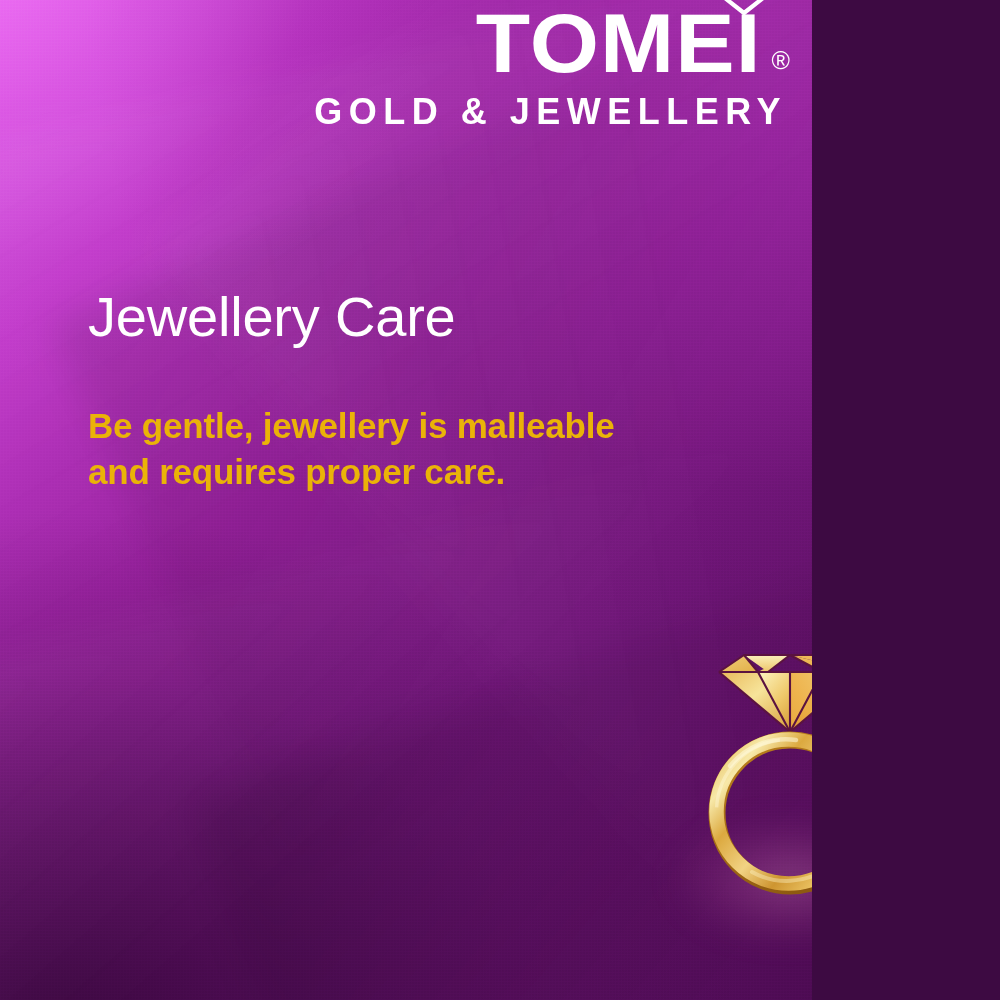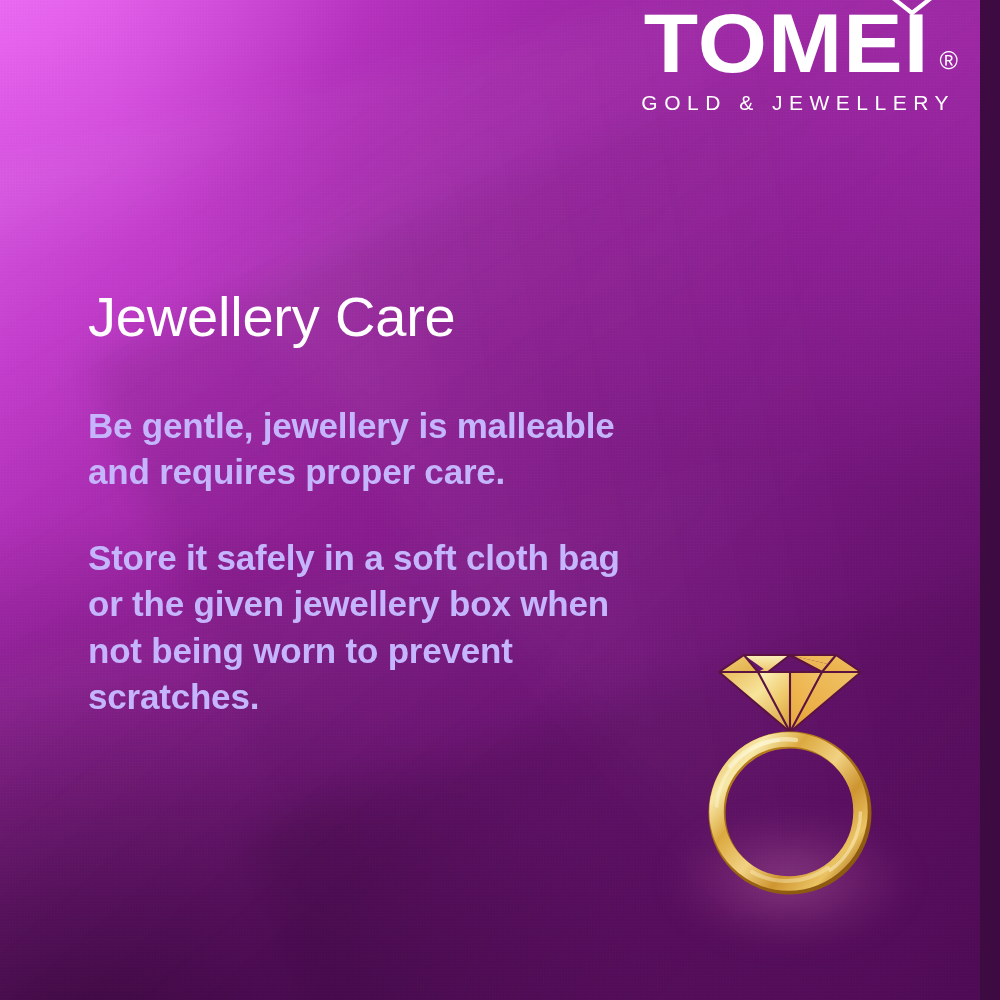--- a/index.html
+++ b/index.html
@@ -2,26 +2,25 @@
 <html><head>
 <meta charset="utf-8">
 <style>
   html, body {
     margin: 0;
     padding: 0;
     background: #3d0a42;
   }
   #canvas {
     position: relative;
-    width: 948px;
+    width: 812px;
     height: 1000px;
     overflow: hidden;
     font-family: "Liberation Sans", sans-serif;
     background: #8a2390;
-    padding-left: 32px;
   }
 
   
   .bg-base {
     position: absolute;
     inset: 0;
     background:
       linear-gradient(135deg,
         #e05ae8 0%,
         #d14ddb 9%,
@@ -150,22 +149,22 @@
   .logo-gem {
     position: absolute;
     right: 15px;
     top: -32px;
     width: 62px;
     height: 40px;
   }
   .logo-sub {
     margin-top: 12px;
     color: #ffffff;
-    font-size: 21px;
-    font-weight: 400;
+    font-size: 36px;
+    font-weight: 700;
     letter-spacing: 6.5px;
     padding-right: 3px;
     white-space: nowrap;
   }
 
   
   .copy {
     position: absolute;
     left: 88px;
     top: 288px;
@@ -173,21 +172,21 @@
   }
   .headline {
     color: #ffffff;
     font-size: 56px;
     font-weight: 400;
     line-height: 1.05;
     letter-spacing: -0.2px;
     margin: 0 0 56px 0;
   }
   .para {
-    color: #c4b5fd;
+    color: #eab308;
     font-size: 35px;
     font-weight: 700;
     line-height: 1.32;
     letter-spacing: -0.2px;
     margin: 8px 0 40px 0;
     max-width: 560px;
   }
   .para:last-child { margin-bottom: 0; }
 
   
@@ -235,21 +234,20 @@
       </svg>
       <span class="logo-wordmark">TOMEI</span>
       <span class="logo-reg">®</span>
     </div>
     <div class="logo-sub">GOLD &amp; JEWELLERY</div>
   </div>
 
   <div class="copy">
     <h1 class="headline">Jewellery Care</h1>
     <p class="para">Be gentle, jewellery is malleable and requires proper care.</p>
-    <p class="para">Store it safely in a soft cloth bag or the given jewellery box when not being worn to prevent scratches.</p>
   </div>
 
   <div class="ring-wrap">
     <div class="ring-glow"></div>
     <svg class="ring-svg" viewBox="0 0 180 260">
       <defs>
         <linearGradient id="gFacetL1" x1="0" y1="0" x2="1" y2="1">
           <stop offset="0%" stop-color="#E8B95A"></stop>
           <stop offset="45%" stop-color="#F7E49A"></stop>
           <stop offset="100%" stop-color="#D79E38"></stop>

